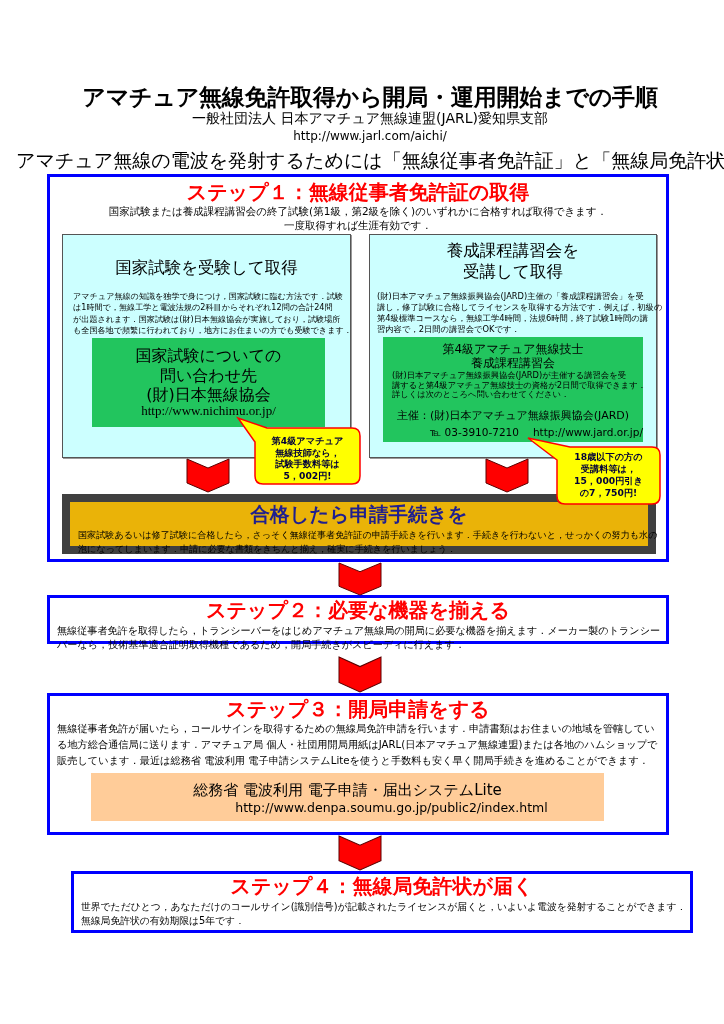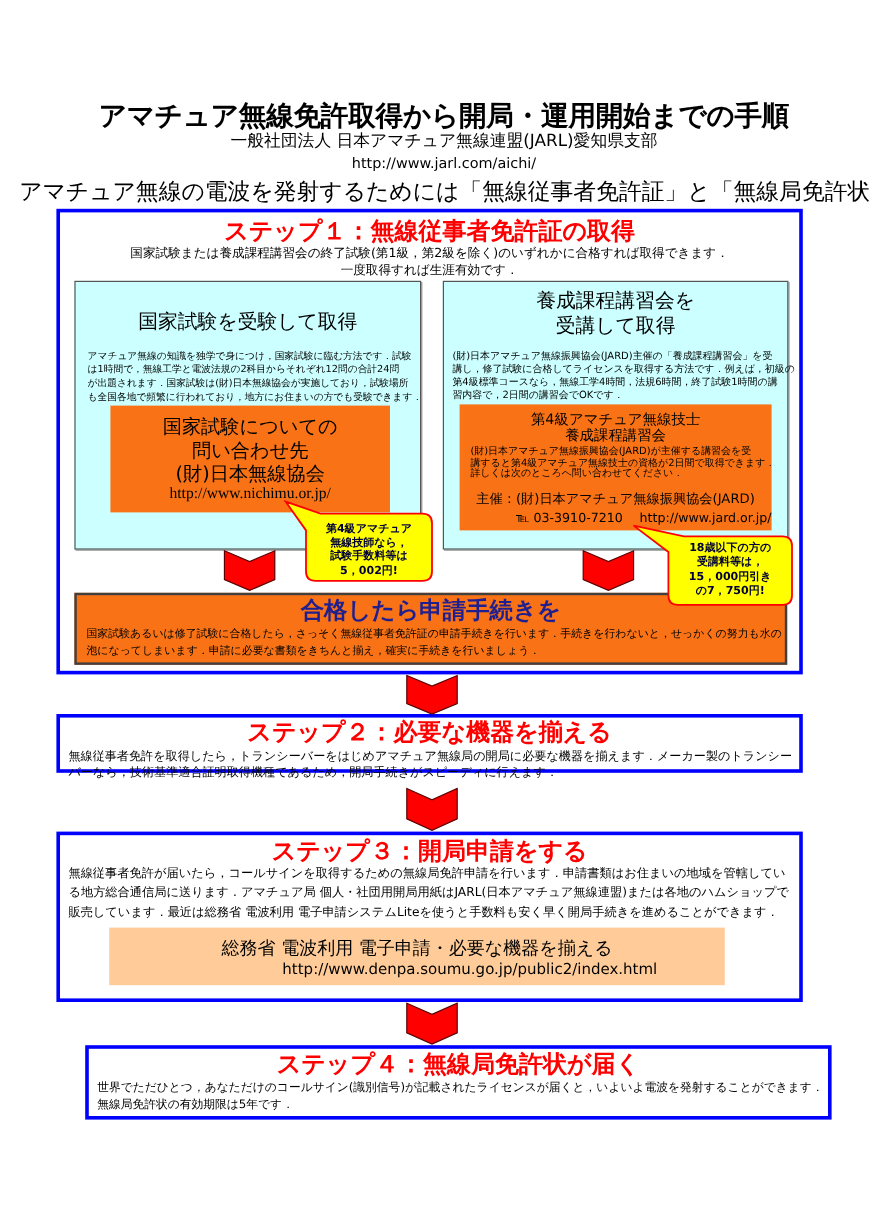--- a/index.html
+++ b/index.html
@@ -12,36 +12,36 @@
 #intro{top:151px;font-size:19px;line-height:18px}
 
 .step{position:absolute;left:47px;width:622px;border:3px solid #0000ff;background:#fff}
 .step-heading{position:absolute;left:0;width:100%;text-align:center;color:#ff0000;font-weight:bold;font-size:20px;line-height:24px;white-space:nowrap}
 .step-desc{position:absolute;left:7px;white-space:pre;font-size:10.1px;line-height:14px}
 .step-desc.centered{left:0;width:100%;text-align:center;font-size:10.5px}
 
 .panel{position:absolute;background:#ccffff;border:1px solid #555;box-shadow:1px 1px 0 #999}
 .panel-title{position:absolute;left:0;width:100%;text-align:center;font-size:16.5px;line-height:22px;white-space:pre}
 .panel-desc{position:absolute;white-space:pre;font-size:8.1px;line-height:11.4px}
-.whitebox{position:absolute;background:#f97316}
+.whitebox{position:absolute;background:#22c55e}
 .wb-contact{position:absolute;left:0;width:100%;text-align:center;white-space:pre;font-size:16px;line-height:19.5px}
 .wb-url{position:absolute;left:0;width:100%;text-align:center;white-space:nowrap;font-size:13px;line-height:16px}
 .wb-title{position:absolute;left:0;width:100%;text-align:center;white-space:pre;font-size:12px;line-height:14px}
 .wb-text{position:absolute;left:9px;white-space:pre;font-size:8.3px;line-height:9.5px}
 .wb-org{position:absolute;left:0;width:100%;text-align:center;white-space:nowrap;font-size:11px;line-height:14px}
 .wb-tel{position:absolute;left:0;width:100%;text-align:center;white-space:nowrap;font-size:10.5px;line-height:14px}
 .wb-tel span+span{margin-left:14px}
 
 .chev{position:absolute;width:44px;z-index:3}
 .chev svg{display:block;width:44px;height:100%}
 
 .callout-shape{position:absolute;z-index:5}
 .callout-text{position:absolute;z-index:6;text-align:center;white-space:pre;font-weight:bold;font-size:9.2px;color:#00003a}
 
-.appbox{position:absolute;background:#f97316;border:2px solid #404040;z-index:2}
+.appbox{position:absolute;background:#eab308;border:8px solid #404040;z-index:2}
 .app-heading{position:absolute;left:0;width:100%;text-align:center;color:#1f1f8f;font-weight:bold;font-size:19.5px;line-height:22px;white-space:nowrap}
 .app-desc{position:absolute;left:8px;white-space:pre;font-size:9.1px;line-height:14px}
 
 .linkbox{position:absolute;background:#ffcc99}
 .lb-title{position:absolute;left:0;width:100%;text-align:center;white-space:nowrap;font-size:15px;line-height:18px}
 .lb-url{position:absolute;left:0;width:100%;text-align:center;white-space:nowrap;font-size:12.5px;line-height:16px}
 </style>
 </head>
 <body>
 
@@ -140,21 +140,21 @@
       <polygon points="1,1 22,10 43,1 43,25 22,34 1,25" fill="#ff0000" stroke="#5a0000" stroke-width="1"></polygon>
     </svg>
 </div>
 
 <div class="step" style="top:693px;height:142px;">
   <div class="step-heading" style="top:1px;">ステップ３：開局申請をする</div>
   <div class="step-desc" style="top:25px;font-size:10.2px;line-height:16px;">無線従事者免許が届いたら，コールサインを取得するための無線局免許申請を行います．申請書類はお住まいの地域を管轄してい
 る地方総合通信局に送ります．アマチュア局 個人・社団用開局用紙はJARL(日本アマチュア無線連盟)または各地のハムショップで
 販売しています．最近は総務省 電波利用 電子申請システムLiteを使うと手数料も安く早く開局手続きを進めることができます．</div>
   <div class="linkbox" style="left:41px;top:77px;width:513px;height:48px;">
-    <div class="lb-title" style="top:8px;">総務省 電波利用 電子申請・必要な機器を揃える</div>
+    <div class="lb-title" style="top:8px;">総務省 電波利用 電子申請・届出システムLite</div>
     <div class="lb-url" style="top:27px;margin-left:44px;">http://www.denpa.soumu.go.jp/public2/index.html</div>
   </div>
 </div>
 
 <div class="chev" style="left:338px;top:835px;height:36px;">
   <svg viewBox="0 0 44 35" preserveAspectRatio="none">
       <polygon points="1,1 22,10 43,1 43,25 22,34 1,25" fill="#ff0000" stroke="#5a0000" stroke-width="1"></polygon>
     </svg>
 </div>
 

